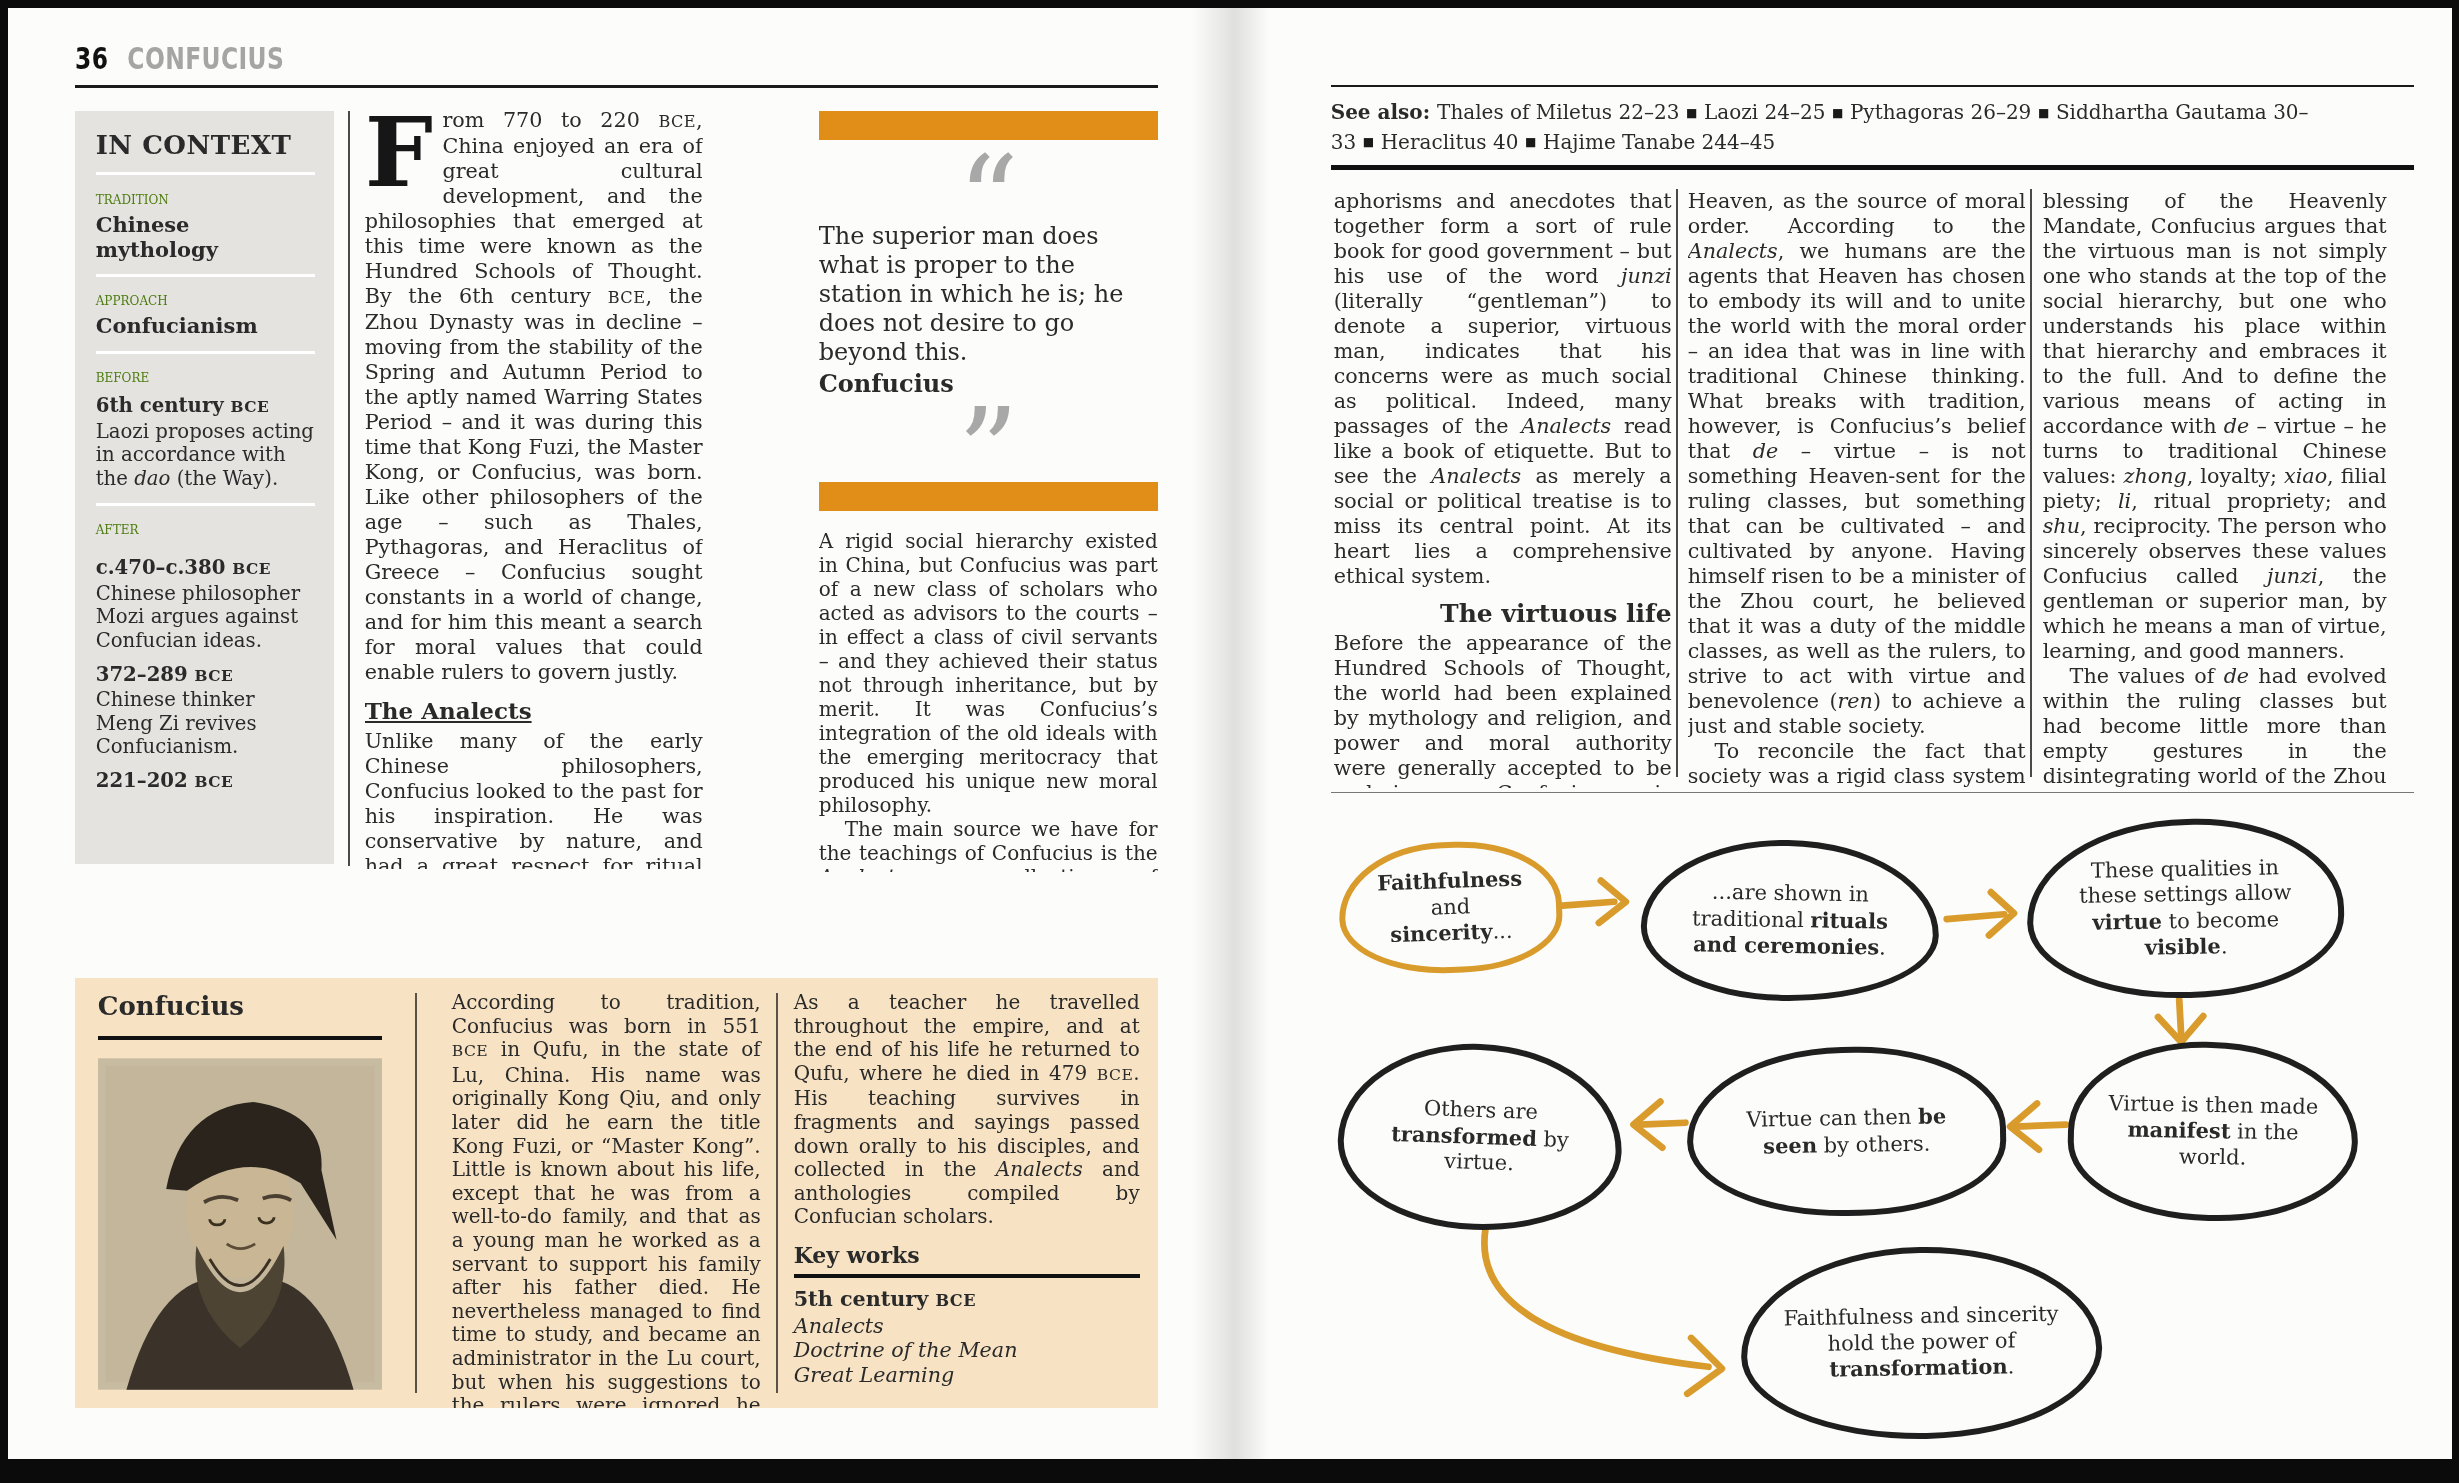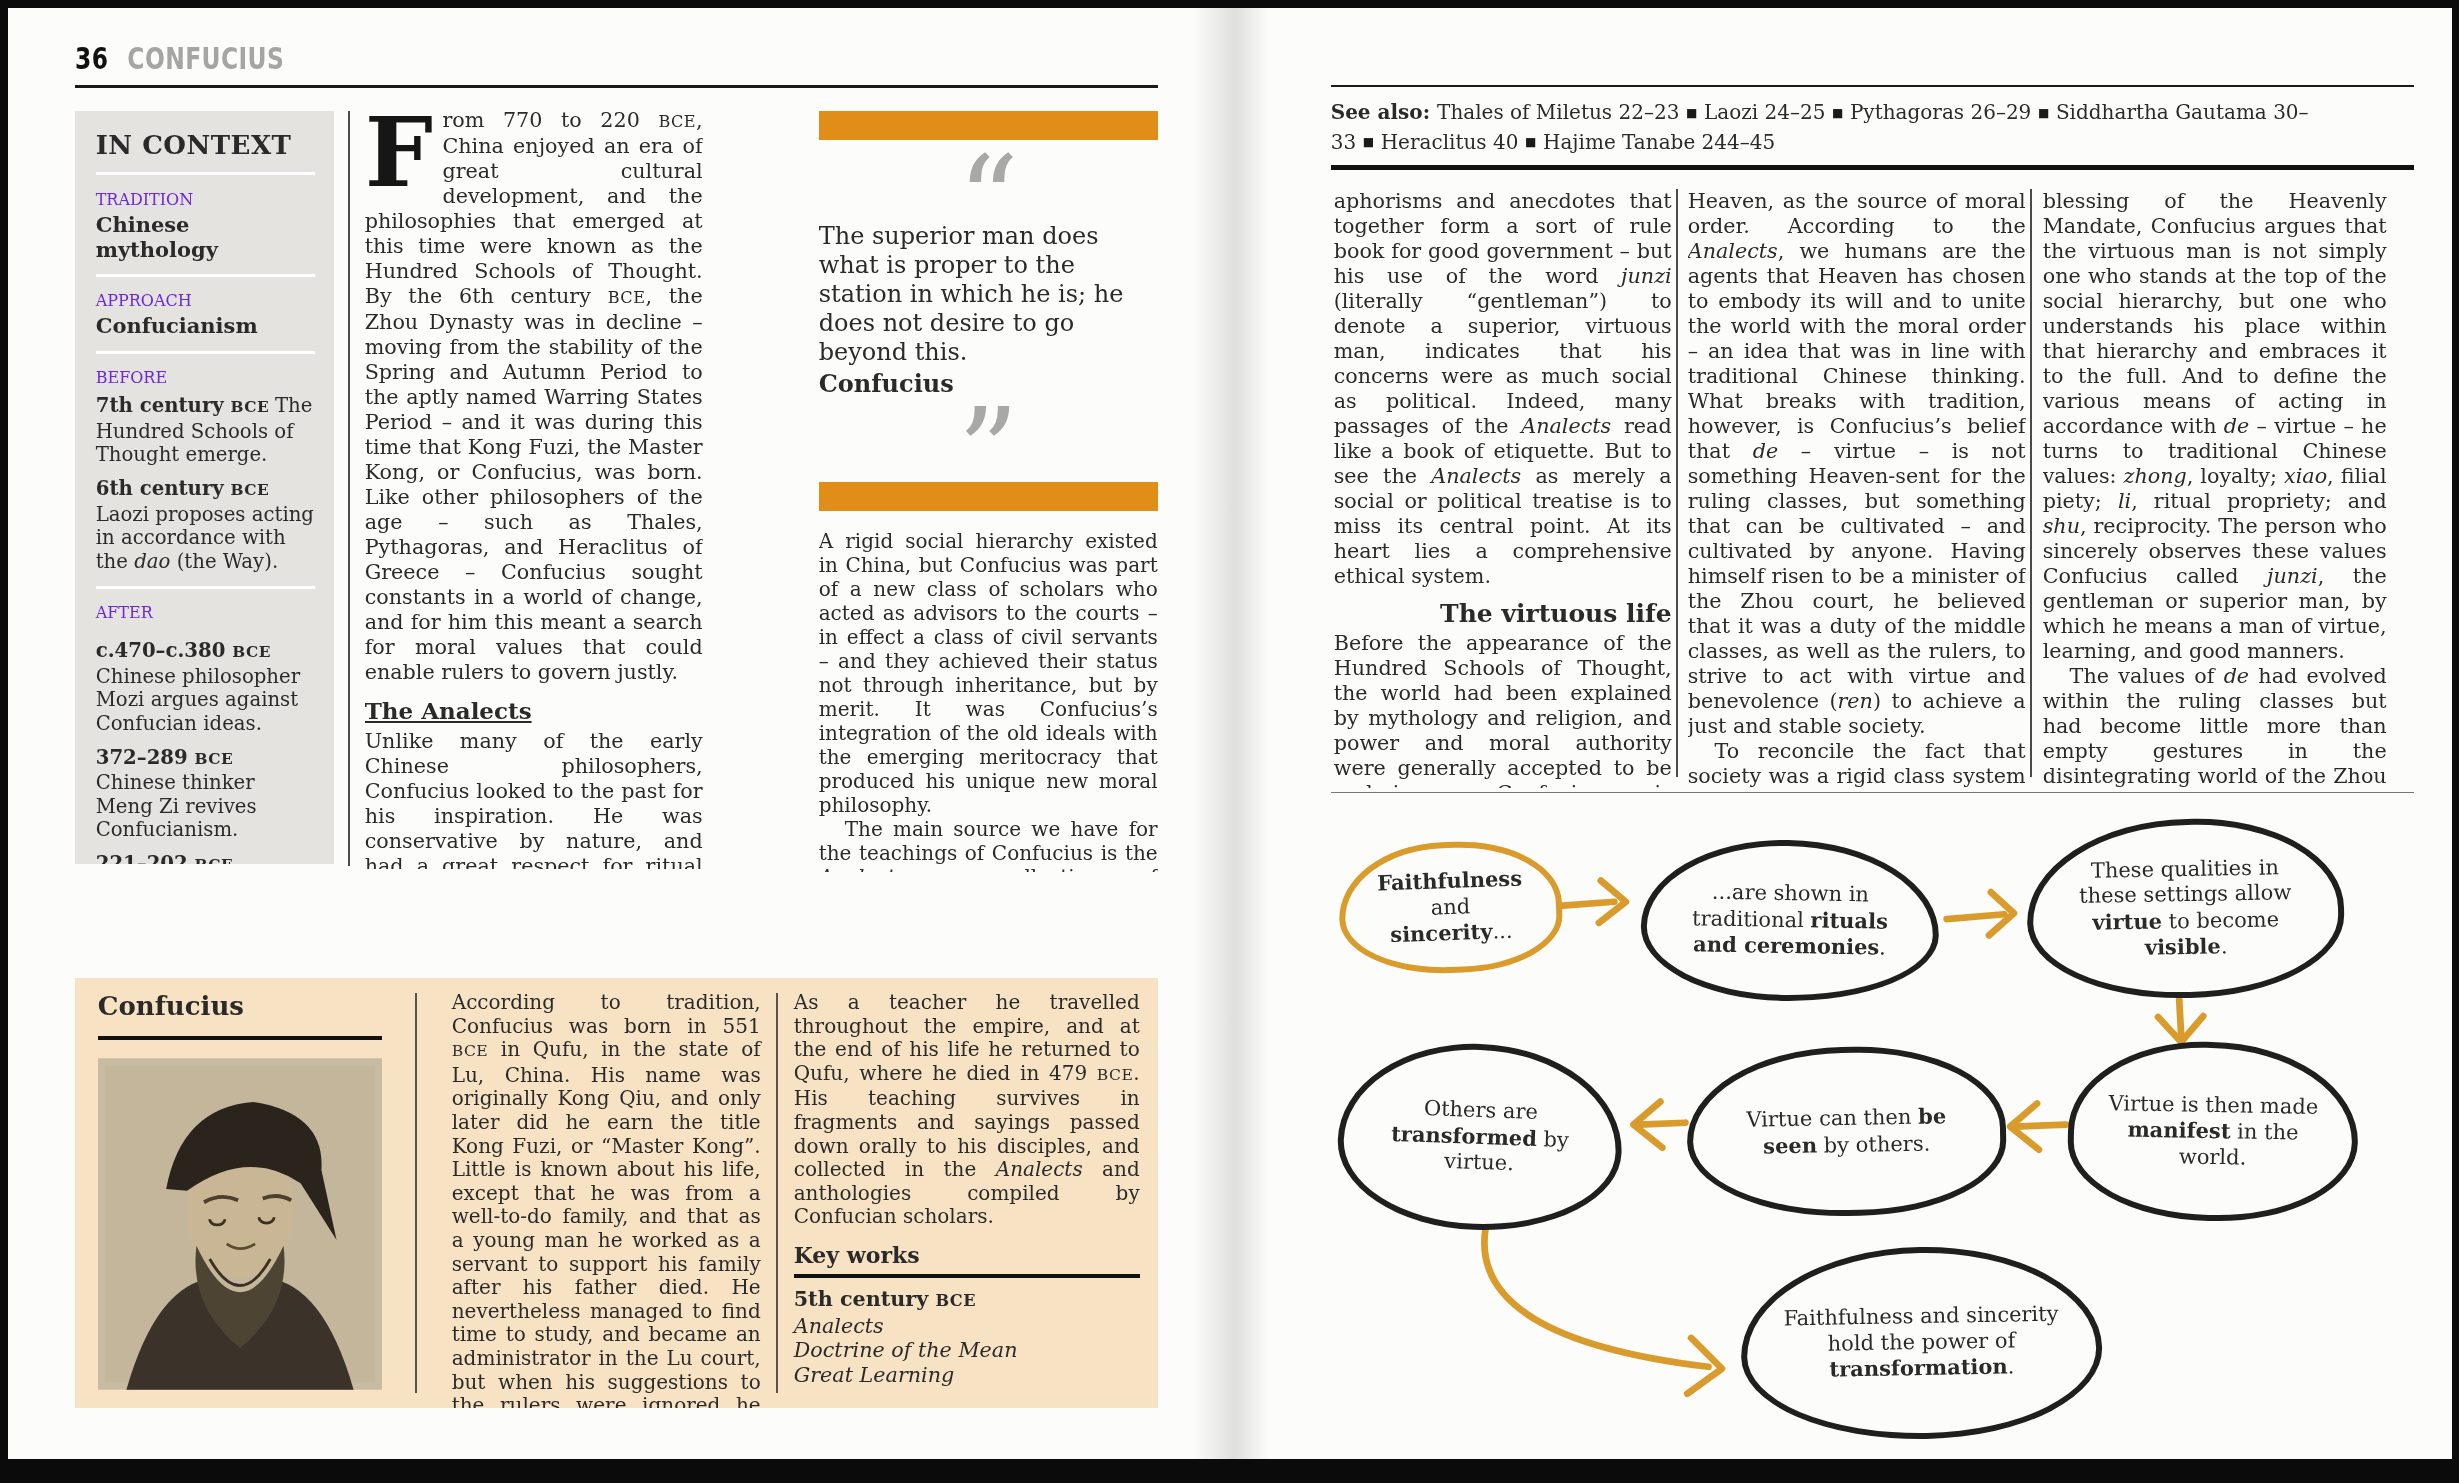--- a/index.html
+++ b/index.html
@@ -25,21 +25,21 @@
   .ph-left{left:67px;} .ph-left .inner{transform-origin:left;}
   .ph-right{right:38px;text-align:right;} .ph-right .inner{transform-origin:right;}
   .pnum{color:#111;} .ptitle{color:var(--header_gray);padding-left:13.4px;}
   .ptitle2{color:var(--header_gray);padding-right:15.4px;}
   .hrule{position:absolute;height:2.9px;background:var(--rule_ink);}
   
   .incontext{position:absolute;left:67px;top:103px;width:259px;height:753px;background:var(--sidebar_bg);
              padding:19px 19px 9.6px 21px;overflow:hidden;}
   .incontext h2{font-size:26px;letter-spacing:0.5px;margin-bottom:5.8px;}
   .wr{height:2.9px;background:#fff;margin:12.5px 0;}
-  .ic-label{font-size:16px;line-height:24px;color:#6d28d9;}
+  .ic-label{font-size:12px;line-height:24px;color:#4d7c0f;}
   .ic-value{font-size:21px;line-height:25px;font-weight:bold;}
   .tl{font-size:19.7px;line-height:23.5px;margin:0 0 10.6px;}
   
   .colA{position:absolute;left:357px;top:100px;width:338px;height:761px;font-size:20.7px;line-height:25px;text-align:justify;overflow:hidden;}
   .dropcap{float:left;font-weight:bold;font-size:96px;line-height:79px;padding:5.8px 9.6px 0 0;color:#161616;}
   .colA h3{font-size:23px;margin:13.4px 0 5.8px;text-align:left;text-decoration:underline;}
   .colB{position:absolute;left:811px;top:103px;width:339px;height:761px;overflow:hidden;}
   .obar{height:29px;background:var(--accent_orange);}
   .qmark{font-size:120px;line-height:101px;height:71px;overflow:hidden;color:var(--quote_gray);text-align:center;}
   .qmark.open{margin-top:9.6px;} .qmark.close{margin-top:3.8px;}
@@ -100,21 +100,20 @@
     <aside class="incontext">
       <h2>IN CONTEXT</h2>
       <div class="wr"></div>
       <p class="ic-label">TRADITION</p>
       <p class="ic-value">Chinese mythology</p>
       <div class="wr"></div>
       <p class="ic-label">APPROACH</p>
       <p class="ic-value">Confucianism</p>
       <div class="wr"></div>
       <p class="ic-label" style="margin-bottom:3.8px;">BEFORE</p>
-      <p class="tl"><span class="b">7th century </span><span class="b era">BCE </span><span>The Hundred Schools of Thought emerge.</span></p>
       <p class="tl"><span class="b">6th century </span><span class="b era">BCE </span><span>Laozi proposes acting in accordance with the </span><span class="i">dao</span><span> (the Way).</span></p>
       <div class="wr"></div>
       <p class="ic-label" style="margin-bottom:14px;">AFTER</p>
       <p class="tl"><span class="b">c.470–c.380 </span><span class="b era">BCE </span><span>Chinese philosopher Mozi argues against Confucian ideas.</span></p>
       <p class="tl"><span class="b">372–289 </span><span class="b era">BCE </span><span>Chinese thinker Meng Zi revives Confucianism.</span></p>
       <p class="tl"><span class="b">221–202 </span><span class="b era">BCE </span></p>
 
     </aside>
 
     <div class="vrule" style="left:340px;top:103px;height:755px;"></div>

